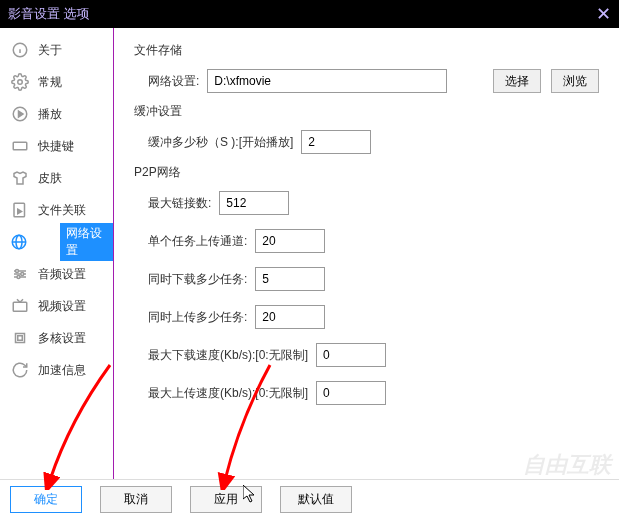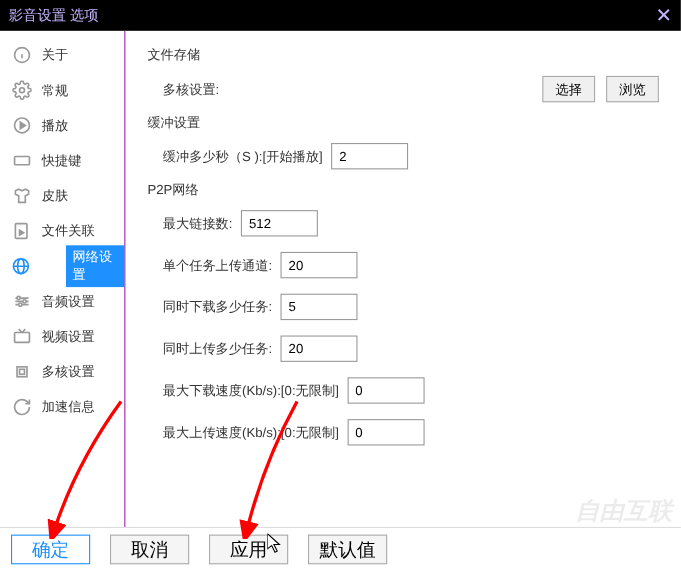--- a/index.html
+++ b/index.html
@@ -103,21 +103,21 @@
     display: flex;
     align-items: center;
     padding: 0 10px;
     gap: 18px;
   }
   .footer button {
     width: 72px;
     height: 27px;
     border: 1px solid #aaa;
     background: #f5f5f5;
-    font-size: 17px;
+    font-size: 12px;
     font-family: Liberation Serif, serif;
   }
   .footer button.primary {
     border: 1px solid #1e90ff;
     background: #fff;
     color: #1e90ff;
   }
   .watermark {
     position: absolute;
     right: 8px; bottom: 38px;
@@ -250,21 +250,22 @@
           </svg>
         </span>
       <span class="label">加速信息</span>
     </div>
   </div>
 
   <div class="content">
     <div class="section">
       <div class="section-title">文件存储</div>
       <div class="row">
-        <span class="lbl">多核设置:</span>
+        <span class="lbl">网络设置:</span>
+        <input class="text path" value="D:\xfmovie" style="">
         <span class="spacer"></span>
         <button class="btn-small">选择</button>
         <button class="btn-small">浏览</button>
       </div>
     </div>
 
     <div class="section">
       <div class="section-title">缓冲设置</div>
       <div class="row p2p" style="padding-right:6px">
         <span class="lbl">缓冲多少秒（S ):[开始播放]</span>

